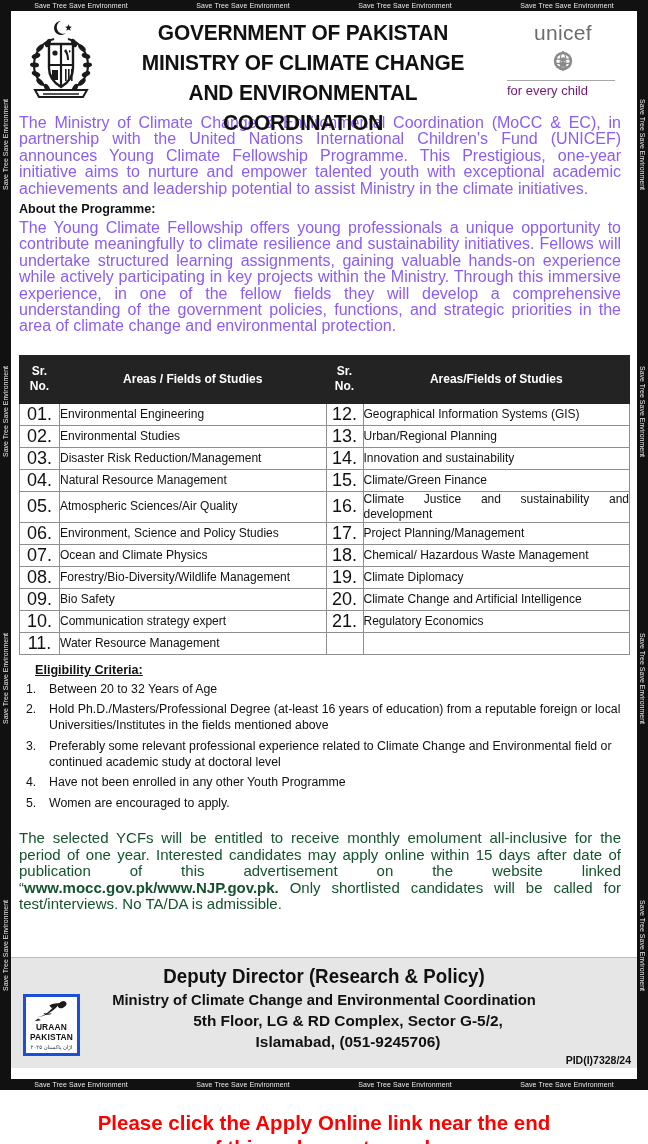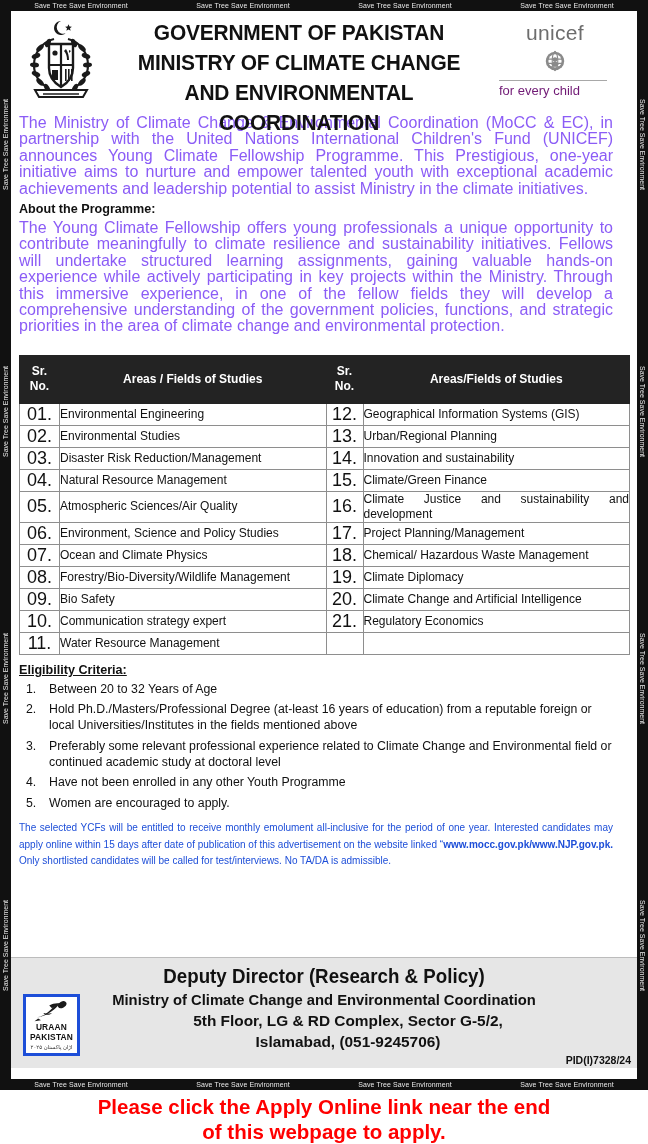--- a/index.html
+++ b/index.html
@@ -76,21 +76,21 @@
   }
   .vstrip span { flex: 1 1 0; text-align: center; }
 
   
   .sheet {
     position: absolute;
     left: 11px; top: 11px;
     width: 626px;
     height: 1068px;
     background: #ffffff;
-    padding: 4px 24px 0 8px;
+    padding: 4px 16px 0 8px;
   }
 
   
   .header {
     position: relative;
     height: 100px;
   }
   .emblem {
     position: absolute;
     left: 2px; top: 2px;
@@ -188,21 +188,21 @@
     vertical-align: middle;
     line-height: 15px;
   }
   td.area.just { text-align: justify; }
 
   
   .elig-title {
     font-size: 12.6px;
     font-weight: bold;
     text-decoration: underline;
-    margin: 8px 0 4px 0;
+    margin: 8px 0 4px 16px;
     color: #111;
   }
   ol.elig {
     list-style: none;
     margin: 0 0 3px 0;
     padding: 0;
   }
   ol.elig li {
     position: relative;
     padding-left: 30px;
@@ -212,25 +212,25 @@
     margin-bottom: 4px;
     text-align: left;
   }
   ol.elig li .num {
     position: absolute;
     left: 7px; top: 0;
     width: 18px;
   }
 
   .closing {
-    font-size: 10px;
+    font-size: 15px;
     line-height: 16.6px;
-    color: #1d4ed8;
+    color: #14532d;
     text-align: justify;
-    margin-top: 9px;
+    margin-top: 19px;
   }
   .closing b { font-weight: bold; }
 
   
   .footer {
     position: absolute;
     left: 11px;
     top: 957px;
     width: 626px;
     height: 111px;
@@ -294,21 +294,21 @@
   }
 
   
   .notice {
     position: absolute;
     left: 0; top: 1090px;
     width: 648px;
     height: 54px;
     background: #ffffff;
     text-align: center;
-    padding-top: 4px;
+    padding-top: 20px;
   }
   .notice div {
     color: #ff0000;
     font-size: 20.5px;
     font-weight: bold;
     line-height: 25px;
   }
 </style>
 </head>
 <body>

